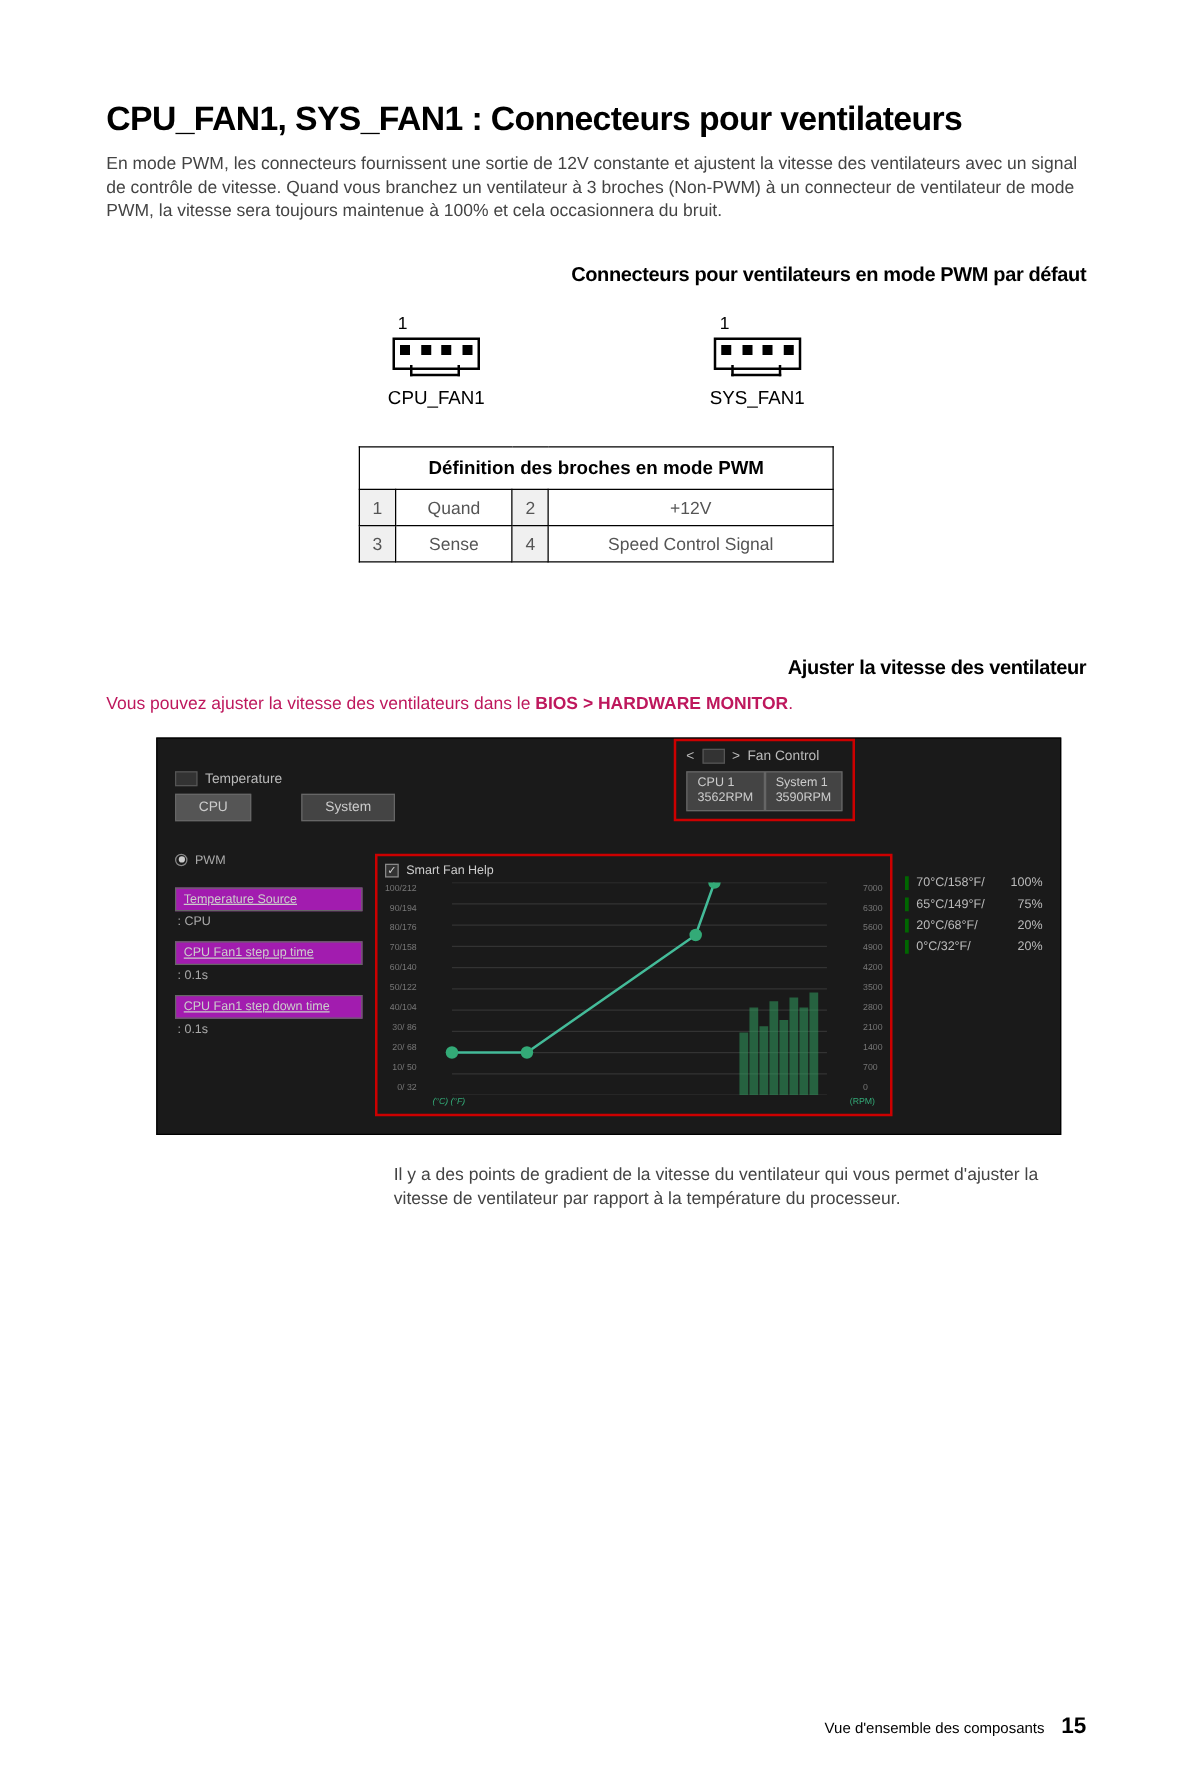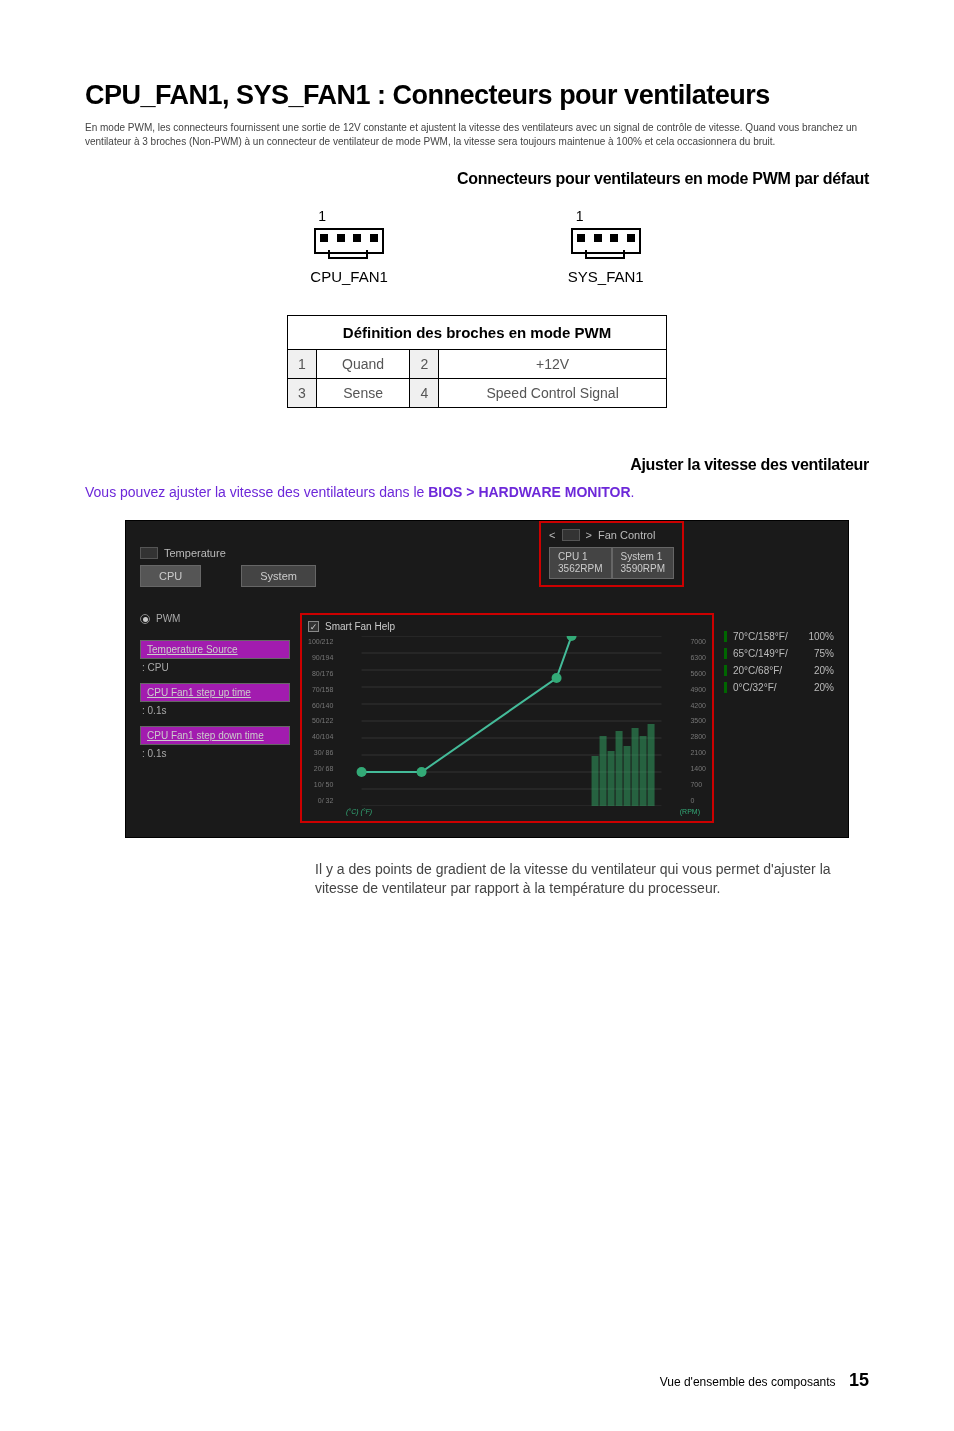--- a/index.html
+++ b/index.html
@@ -6,55 +6,55 @@
     body {
       width: 954px;
       height: 1431px;
       background: #fff;
       font-family: Arial, Helvetica, sans-serif;
       color: #000;
       padding: 80px 85px 40px 85px;
       position: relative;
     }
     h1 { font-size: 27px; font-weight: bold; margin-bottom: 10px; letter-spacing: -0.5px; }
-    .intro { font-size: 10px; color: #444; line-height: 1.35; margin-bottom: 22px; }
+    .intro { font-size: 14px; color: #444; line-height: 1.35; margin-bottom: 34px; }
     h2 { font-size: 16px; font-weight: bold; margin-bottom: 20px; letter-spacing: -0.3px; text-align: right; }
     .connectors { display: flex; justify-content: center; gap: 180px; margin-bottom: 30px; }
     .connector { display: flex; flex-direction: column; align-items: center; }
     .connector .one { font-size: 14px; margin-bottom: 4px; align-self: flex-start; margin-left: 8px; }
     .connector .shape { width: 70px; height: 26px; border: 2px solid #000; display: flex; justify-content: space-around; align-items: flex-start; padding-top: 4px; position: relative; }
     .connector .shape::after { content: ''; position: absolute; bottom: -7px; left: 12px; width: 36px; height: 7px; border: 2px solid #000; border-top: none; }
     .connector .shape .pin { width: 8px; height: 8px; background: #000; }
     .connector .label { font-size: 15px; margin-top: 14px; }
-    .pin-table { margin: 0 auto 48px auto; width: 380px; border-collapse: collapse; }
+    .pin-table { margin: 0 auto 76px auto; width: 380px; border-collapse: collapse; }
     .pin-table th { border: 1px solid #000; padding: 8px; font-size: 15px; font-weight: bold; text-align: center; }
     .pin-table td { border: 1px solid #000; padding: 6px 10px; font-size: 14px; text-align: center; color: #555; }
     .pin-table td.num { background: #f0f0f0; width: 28px; }
     h2.adjust { margin-bottom: 10px; }
-    .adjust-text { font-size: 14px; color: #6d28d9; margin-bottom: 20px; }
+    .adjust-text { font-size: 14px; color: #be185d; margin-bottom: 20px; }
     .bios { margin: 0 20px 0 40px; background: #1a1a1a; border: 1px solid #000; }
     .bios-title-bar { display: flex; justify-content: space-between; align-items: center; padding: 8px 0 8px 14px; }
     .bios-title { color: #fff; font-size: 14px; }
     .bios-btns { display: flex; }
     .bios-btn { background: #555; color: #ddd; font-size: 11px; padding: 3px 14px; border-left: 1px solid #333; }
     .bios-btn.close { background: #888; padding: 3px 10px; }
     .bios-top { display: flex; justify-content: space-between; align-items: flex-end; padding: 0 14px; }
     .temp-box { }
     .temp-label { color: #bbb; font-size: 11px; display: flex; align-items: center; gap: 6px; margin-bottom: 6px; }
     .temp-icon { width: 18px; height: 12px; background: #333; border: 1px solid #555; display: inline-block; }
     .tabs { display: flex; gap: 40px; }
     .tab { background: #444; color: #ccc; font-size: 11px; padding: 4px 18px; border: 1px solid #666; }
     .tab.active { background: #555; }
     .fan-ctrl-box { border: 2px solid #c00; padding: 6px 8px; margin-right: 150px; }
     .fan-ctrl-label { color: #bbb; font-size: 11px; display: flex; align-items: center; gap: 6px; margin-bottom: 6px; }
     .fan-tabs { display: flex; }
     .fan-tab { background: #444; color: #ccc; font-size: 10px; padding: 3px 8px; border: 1px solid #666; line-height: 1.2; }
     .bios-body { display: flex; margin-top: 26px; padding: 0 14px 14px 14px; gap: 10px; }
     .left-panel { width: 150px; color: #aaa; font-size: 10px; }
-    .radio-row { display: flex; align-items: flex-end; gap: 6px; margin-bottom: 16px; }
+    .radio-row { display: flex; align-items: flex-start; gap: 6px; margin-bottom: 16px; }
     .radio { width: 10px; height: 10px; border: 1px solid #888; border-radius: 50%; display: inline-flex; align-items: center; justify-content: center; }
     .radio.checked::after { content: ''; width: 5px; height: 5px; background: #ccc; border-radius: 50%; }
     .setting-btn { background: #a21caf; border: 1px solid #666; padding: 3px 6px; margin-bottom: 3px; font-size: 10px; color: #ccc; text-decoration: underline; }
     .setting-val { margin-bottom: 10px; padding-left: 2px; }
     .chart-wrap { flex: 1; border: 2px solid #c00; padding: 6px; position: relative; }
     .smart-row { color: #ccc; font-size: 10px; display: flex; align-items: center; gap: 6px; margin-bottom: 4px; }
     .checkbox { width: 11px; height: 11px; border: 1px solid #888; background: #333; display: flex; align-items: center; justify-content: center; color: #ccc; font-size: 9px; }
     .chart-area { position: relative; height: 170px; display: flex; }
     .y-labels { display: flex; flex-direction: column; justify-content: space-between; font-size: 7px; color: #777; padding: 2px 4px 2px 0; text-align: right; }
     .svg-chart { flex: 1; }

